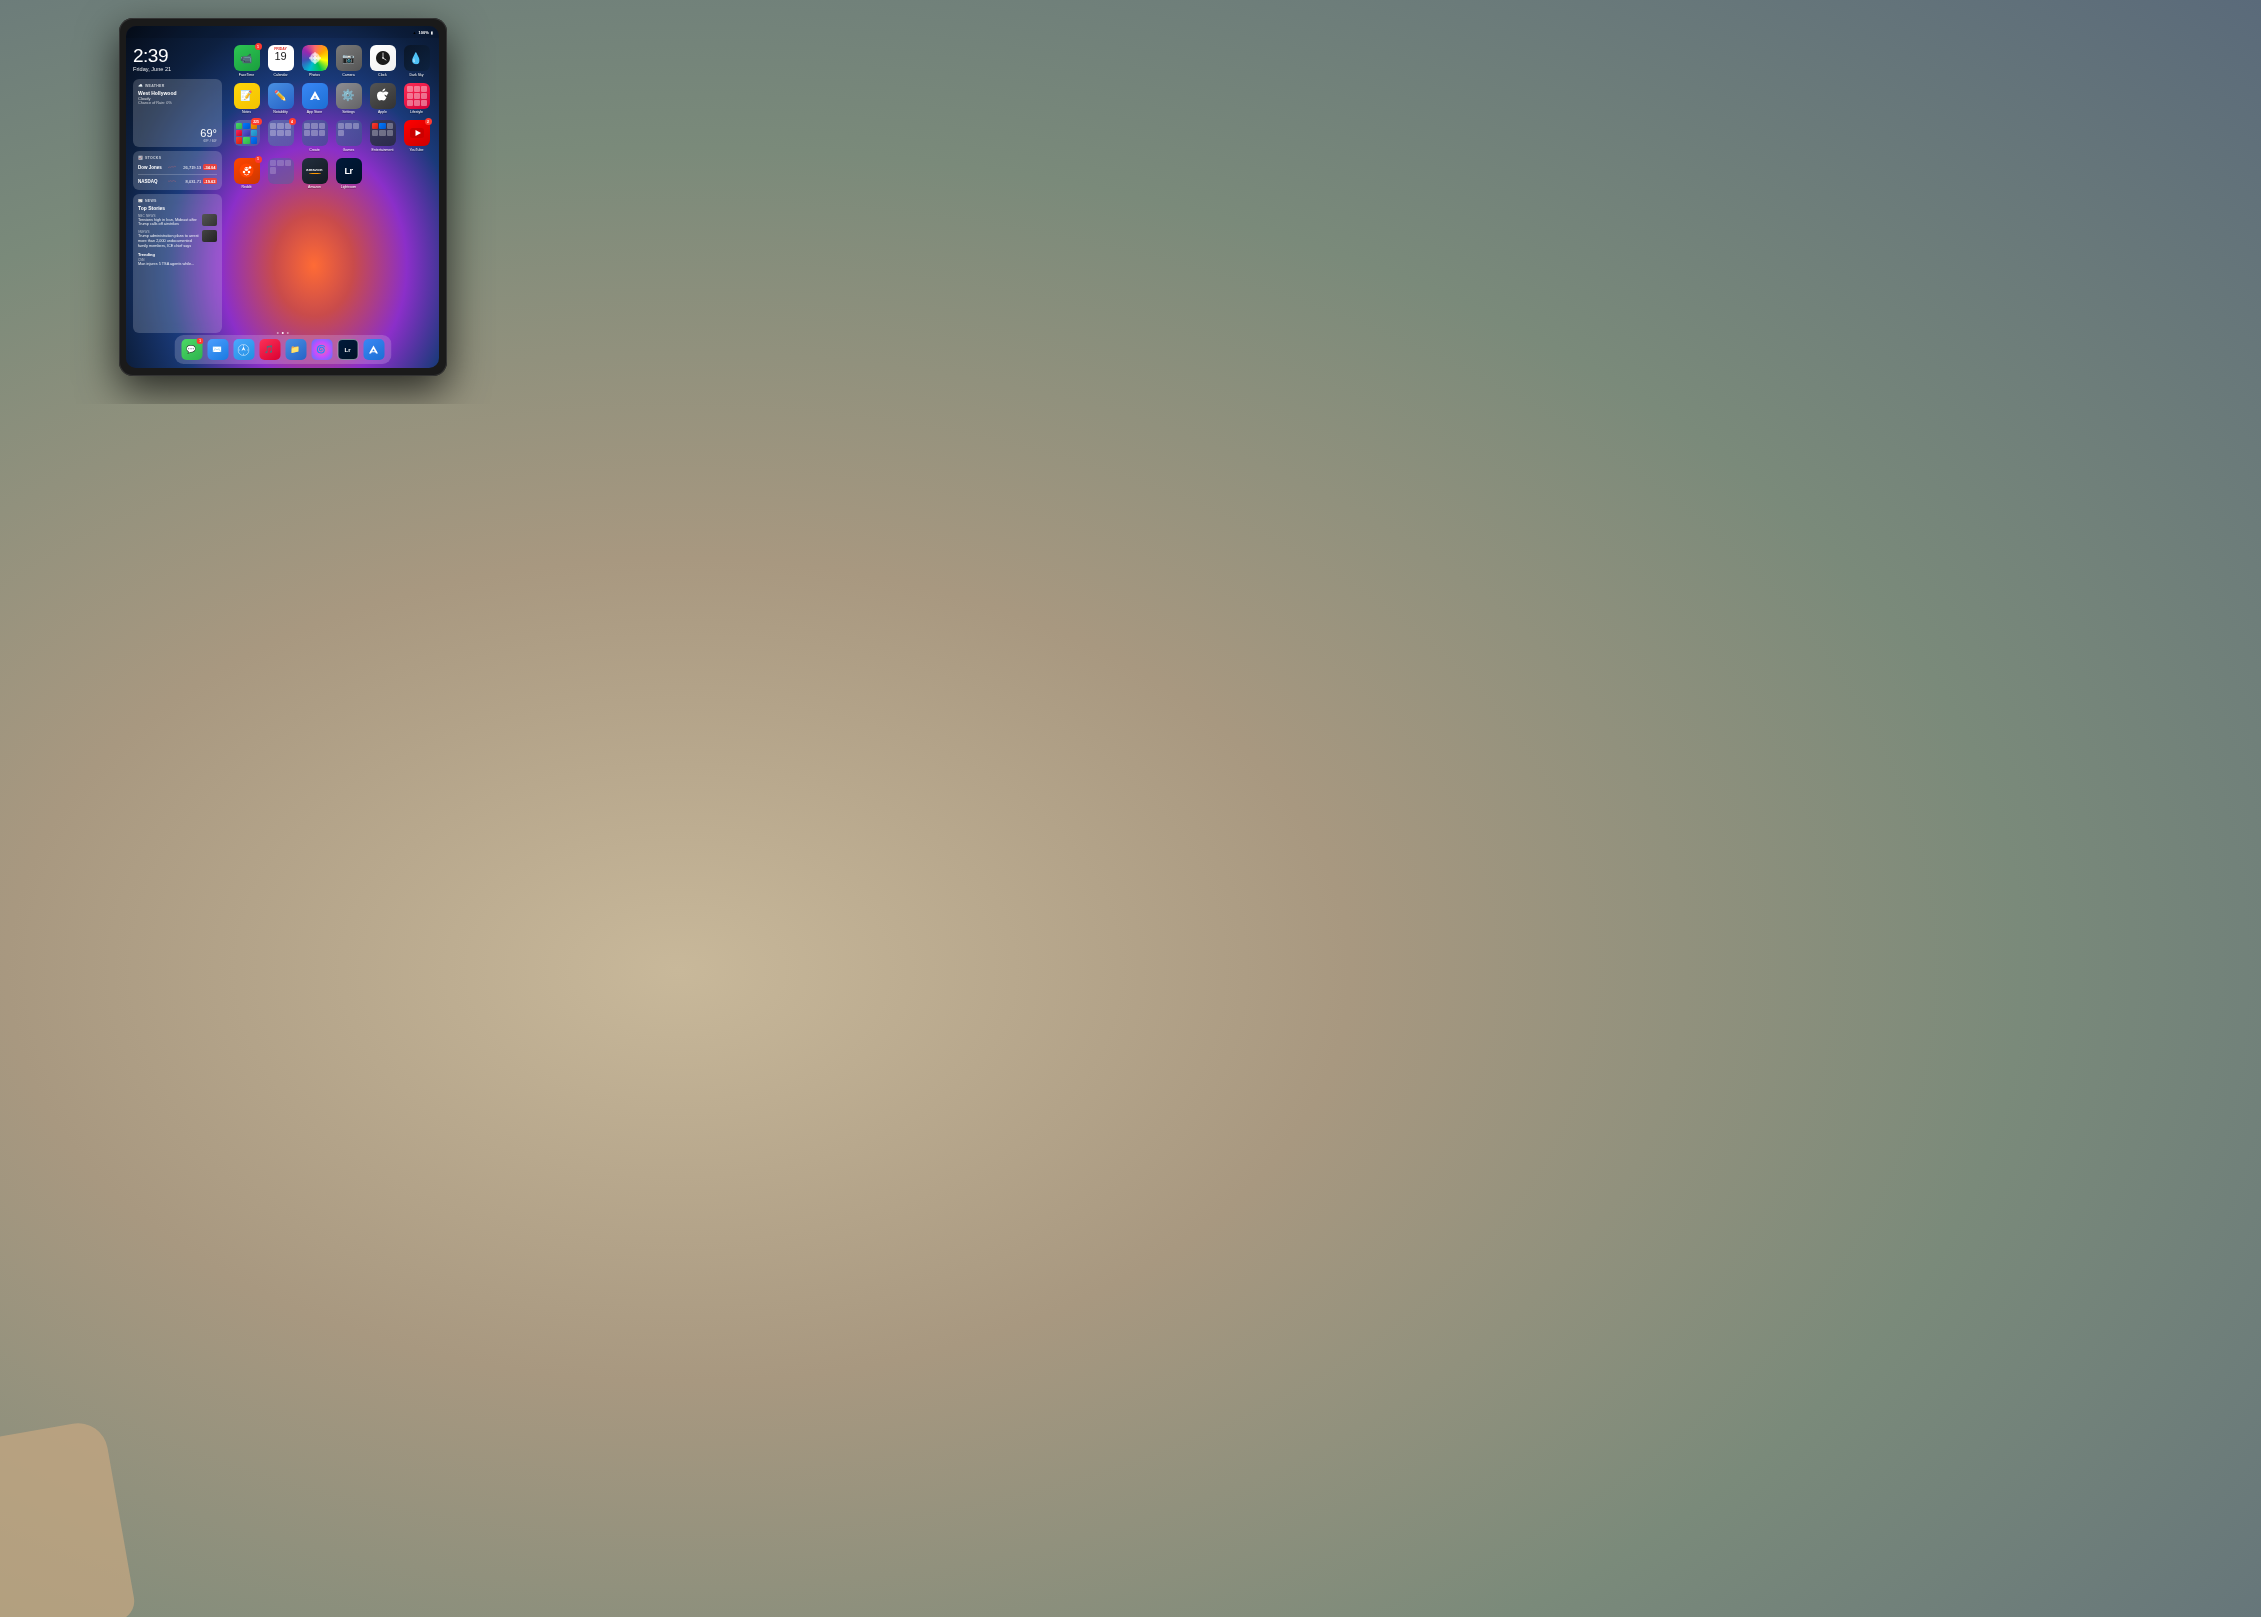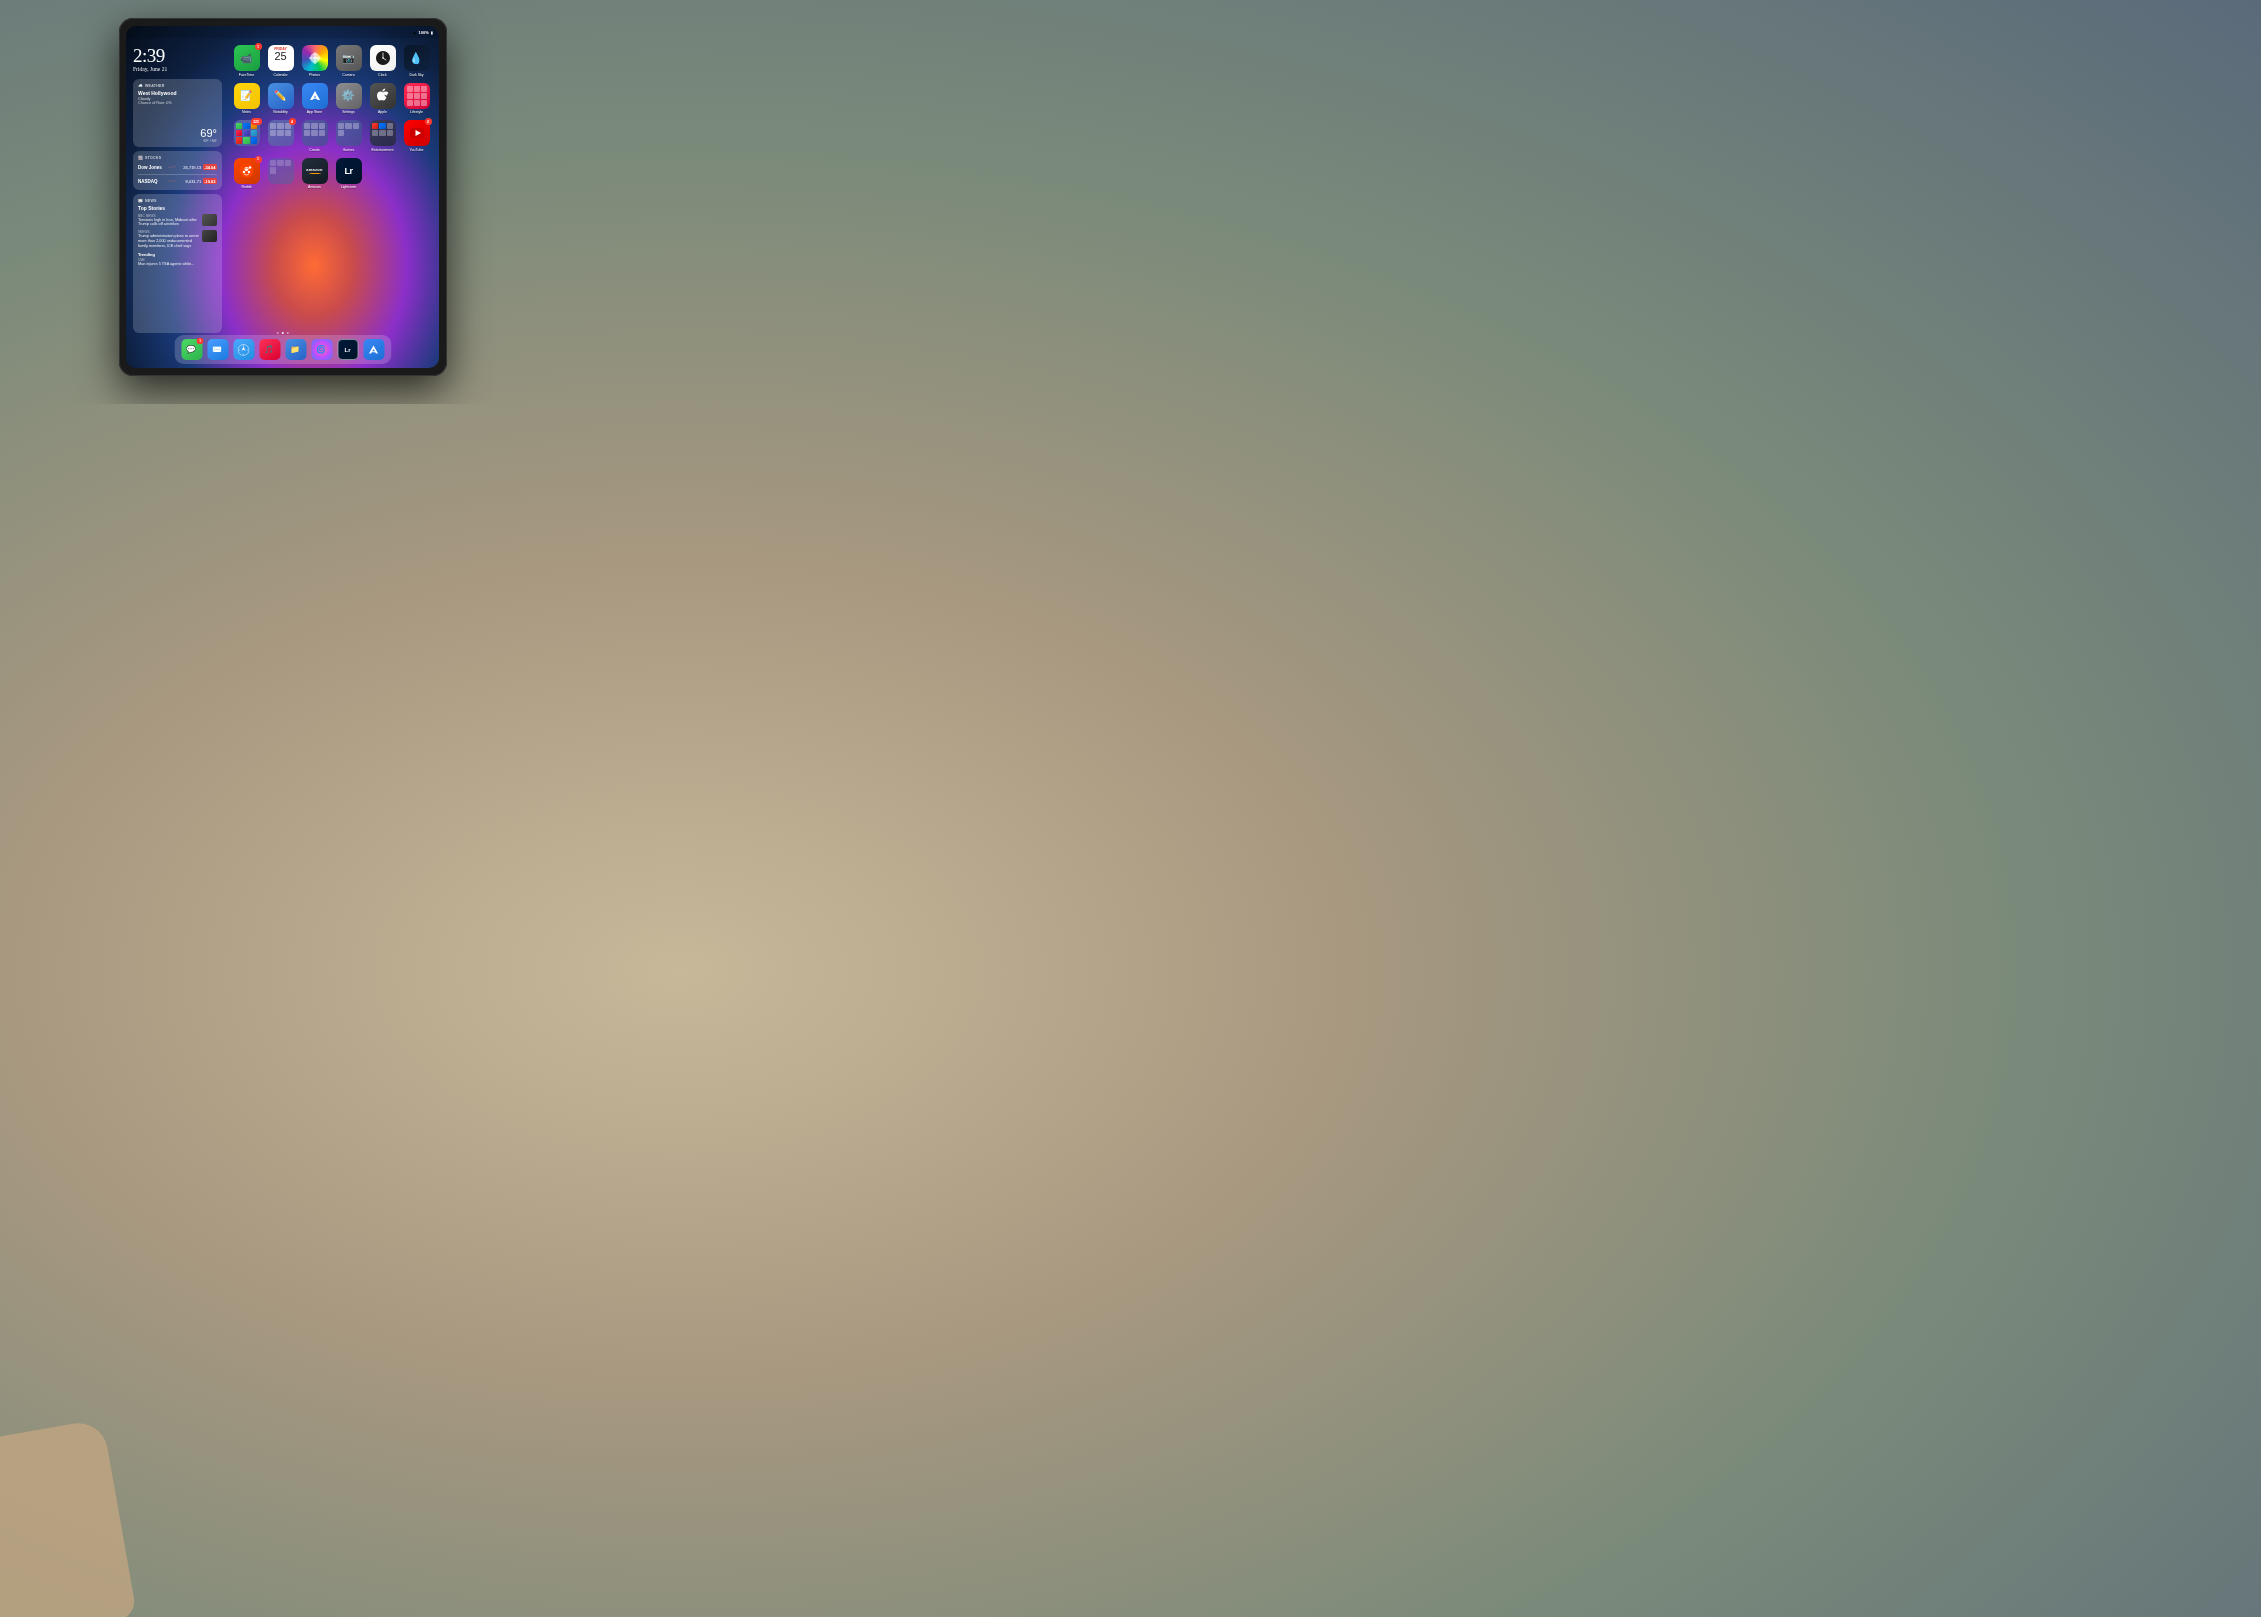--- a/index.html
+++ b/index.html
@@ -96,21 +96,20 @@
       padding: 8px 5px 5px 7px;
       display: flex;
       flex-direction: column;
       gap: 4px;
     }
 
     
     .clock-widget {
       color: white;
       padding-bottom: 3px;
-      font-family: Liberation Serif, serif;
     }
     .clock-time {
       font-size: 19px;
       font-weight: 200;
       letter-spacing: -0.5px;
       line-height: 1;
     }
     .clock-date {
       font-size: 5.6px;
       font-weight: 400;
@@ -568,21 +567,21 @@
             <div class="app-icon app-facetime">
               <span style="font-size:10px;">📹</span>
               <span class="badge">1</span>
             </div>
             <span class="app-label">FaceTime</span>
           </div>
 
           <div class="app-icon-wrap">
             <div class="app-icon" style="background:white;flex-direction:column;justify-content:flex-start;padding:2px 0 0 0;">
               <div style="color:#e5352d;font-size:3.5px;font-weight:600;text-transform:uppercase;">Friday</div>
-              <div style="color:#1a1a1a;font-size:11px;font-weight:200;line-height:1;">25</div>
+              <div style="color:#1a1a1a;font-size:11px;font-weight:200;line-height:1;">19</div>
             </div>
             <span class="app-label">Calendar</span>
           </div>
 
           <div class="app-icon-wrap">
             <div class="app-icon" style="overflow:hidden;padding:0;">
               <div class="photos-inner" style="width:100%;height:100%;display:flex;align-items:center;justify-content:center;">
                 <svg width="14" height="14" viewBox="0 0 28 28">
                   <circle cx="14" cy="14" r="4" fill="white" opacity="0.9"></circle>
                   <ellipse cx="14" cy="7" rx="3" ry="5" fill="white" opacity="0.7"></ellipse>

